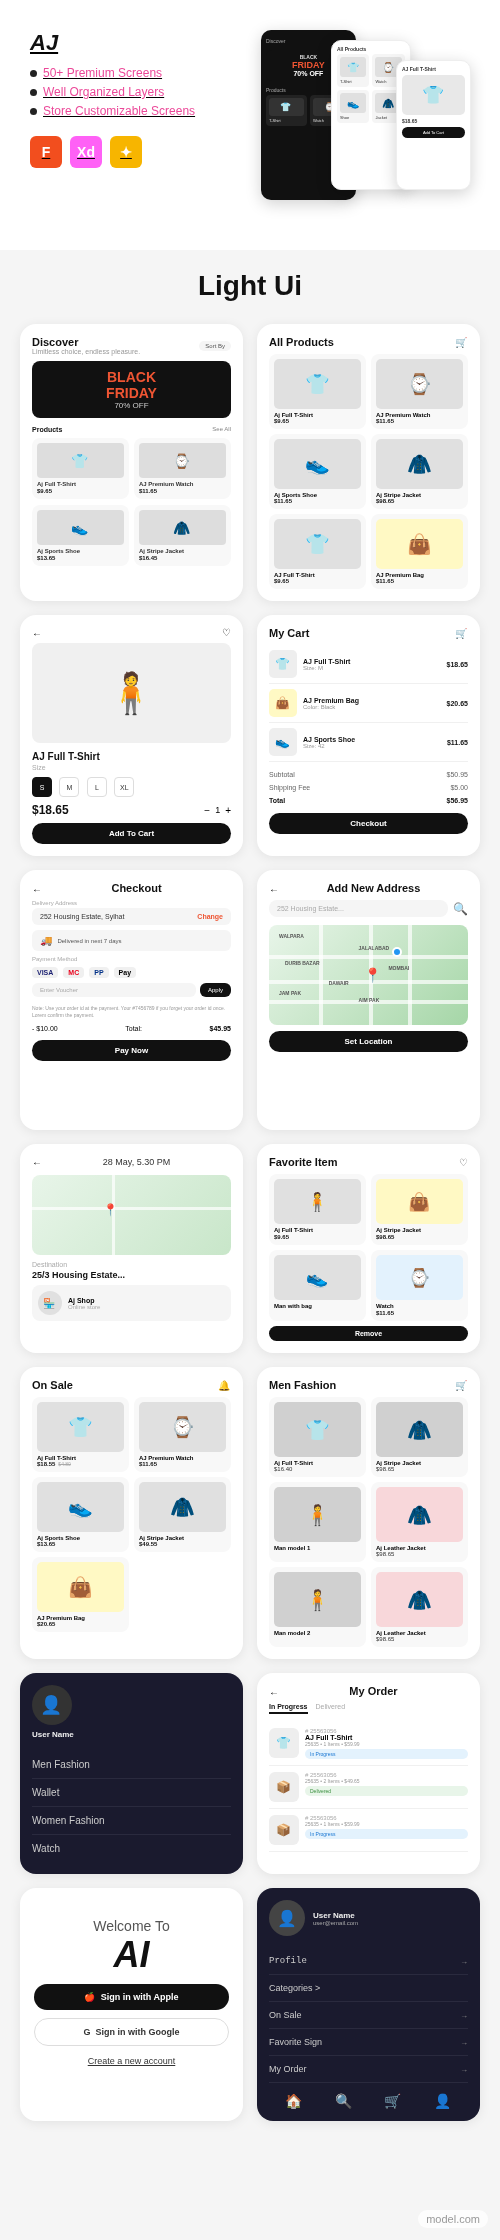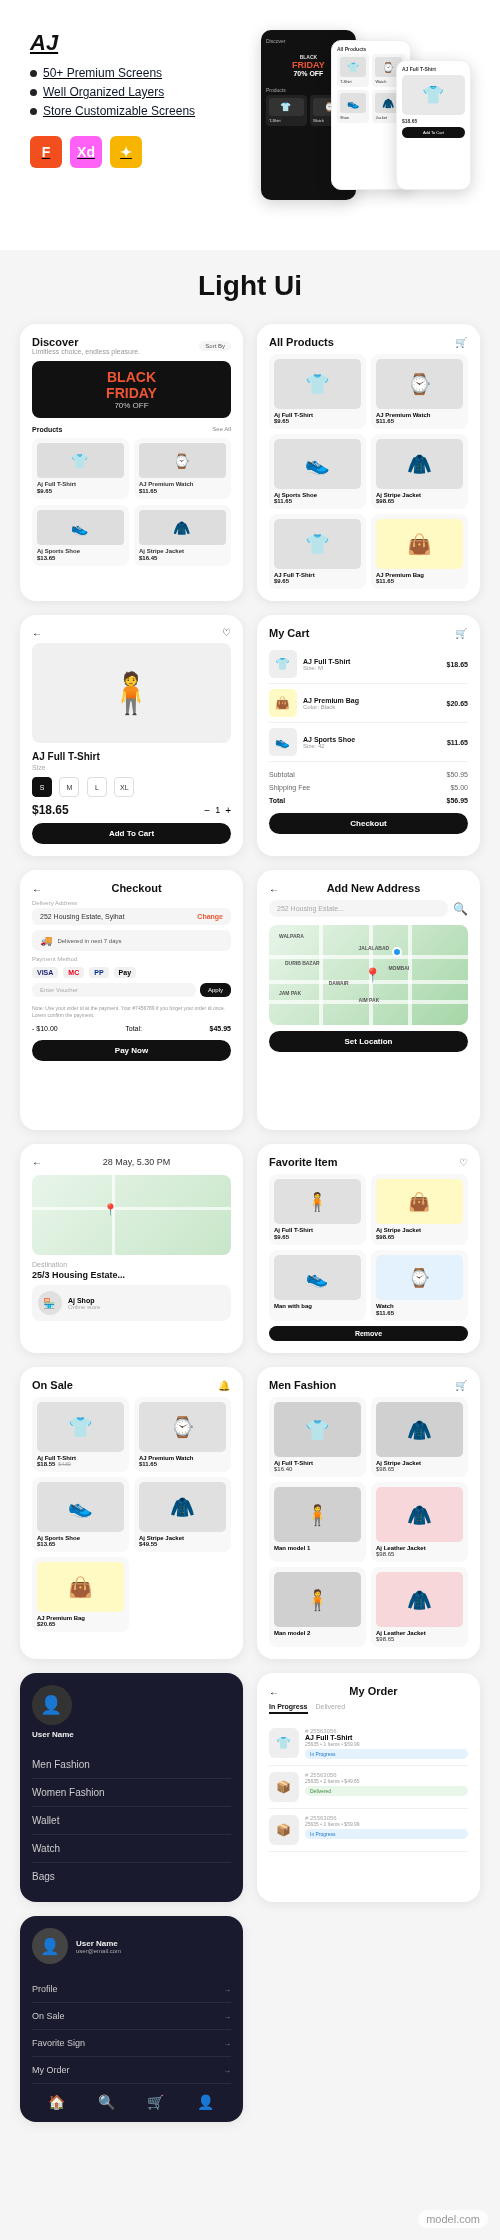--- a/index.html
+++ b/index.html
@@ -31,21 +31,21 @@
     .hero-title {
       font-size: 32px;
       font-weight: 900;
       color: #111;
       line-height: 1.1;
       margin-bottom: 14px;
     }
     .hero-bullets { list-style: none; margin-bottom: 18px; }
     .hero-bullets li {
       font-size: 12px;
-      color: #0f172a;
+      color: #ec4899;
       margin-bottom: 5px;
       display: flex;
       align-items: center;
       gap: 6px;
     }
     .bullet-dot {
       width: 7px; height: 7px;
       border-radius: 50%;
       background: #222;
       flex-shrink: 0;
@@ -1024,30 +1024,27 @@
 
   <div class="screen-card dark">
     <div style="margin-bottom:12px;">
       <div style="width:40px;height:40px;background:#333;border-radius:50%;display:flex;align-items:center;justify-content:center;font-size:18px;margin-bottom:5px;">👤</div>
       <div style="font-size:8px;color:#eee;font-weight:700;">User Name</div>
     </div>
     <div class="dark-menu-item">
       <span>Men Fashion</span>
     </div>
     <div class="dark-menu-item">
+      <span>Wallet</span>
+    </div>
+    <div class="dark-menu-item">
       <span>Women Fashion</span>
-    </div>
-    <div class="dark-menu-item">
-      <span>Wallet</span>
     </div>
     <div class="dark-menu-item">
       <span>Watch</span>
-    </div>
-    <div class="dark-menu-item">
-      <span>Bags</span>
     </div>
   </div>
 
   <div class="screen-card">
     <div class="sc-header">
       <span style="font-size:10px;">←</span>
       <div class="sc-title">My Order</div>
       <div></div>
     </div>
     <div style="display:flex;gap:8px;margin-bottom:8px;">
@@ -1074,32 +1071,50 @@
     <div class="order-item">
       <div class="order-item-img">📦</div>
       <div style="flex:1;">
         <div class="order-item-id"># 25563056</div>
         <div style="font-size:5px;color:#999;">25635 • 1 Items • $59.99</div>
         <div class="order-item-status status-progress">In Progress</div>
       </div>
     </div>
   </div>
 
+  <div class="screen-card welcome-screen">
+    <div style="margin-bottom:8px;margin-top:10px;">
+      <div style="font-size:14px;color:#555;text-align:center;">Welcome To</div>
+      <div style="font-size:36px;font-weight:900;font-style:italic;text-align:center;color:#111;">AI</div>
+    </div>
+    <div class="btn-apple-signin">
+      <span>🍎</span>
+      <span>Sign in with Apple</span>
+    </div>
+    <div class="btn-google-signin">
+      <span>G</span>
+      <span>Sign in with Google</span>
+    </div>
+    <div class="create-account">Create a new account</div>
+  </div>
 
   <div class="screen-card dark">
     <div style="margin-bottom:12px;display:flex;align-items:center;gap:8px;">
       <div style="width:36px;height:36px;background:#444;border-radius:50%;display:flex;align-items:center;justify-content:center;font-size:16px;">👤</div>
       <div>
         <div style="font-size:8px;color:#eee;font-weight:700;">User Name</div>
         <div style="font-size:6px;color:#aaa;">user@email.com</div>
       </div>
     </div>
     <div class="dark-menu-item">
-      <span style="font-size:9px;">Profile</span>
+      <span style="font-size:9px;font-family:Liberation Mono, monospace;">Profile</span>
       <span style="font-size:8px;color:#888;">→</span>
+    </div>
+    <div class="dark-menu-item">
+      <span style="font-size:9px;">Categories &gt;</span>
     </div>
     <div class="dark-menu-item">
       <span style="font-size:9px;">On Sale</span>
       <span style="font-size:8px;color:#888;">→</span>
     </div>
     <div class="dark-menu-item">
       <span style="font-size:9px;">Favorite Sign</span>
       <span style="font-size:8px;color:#888;">→</span>
     </div>
     <div class="dark-menu-item">

